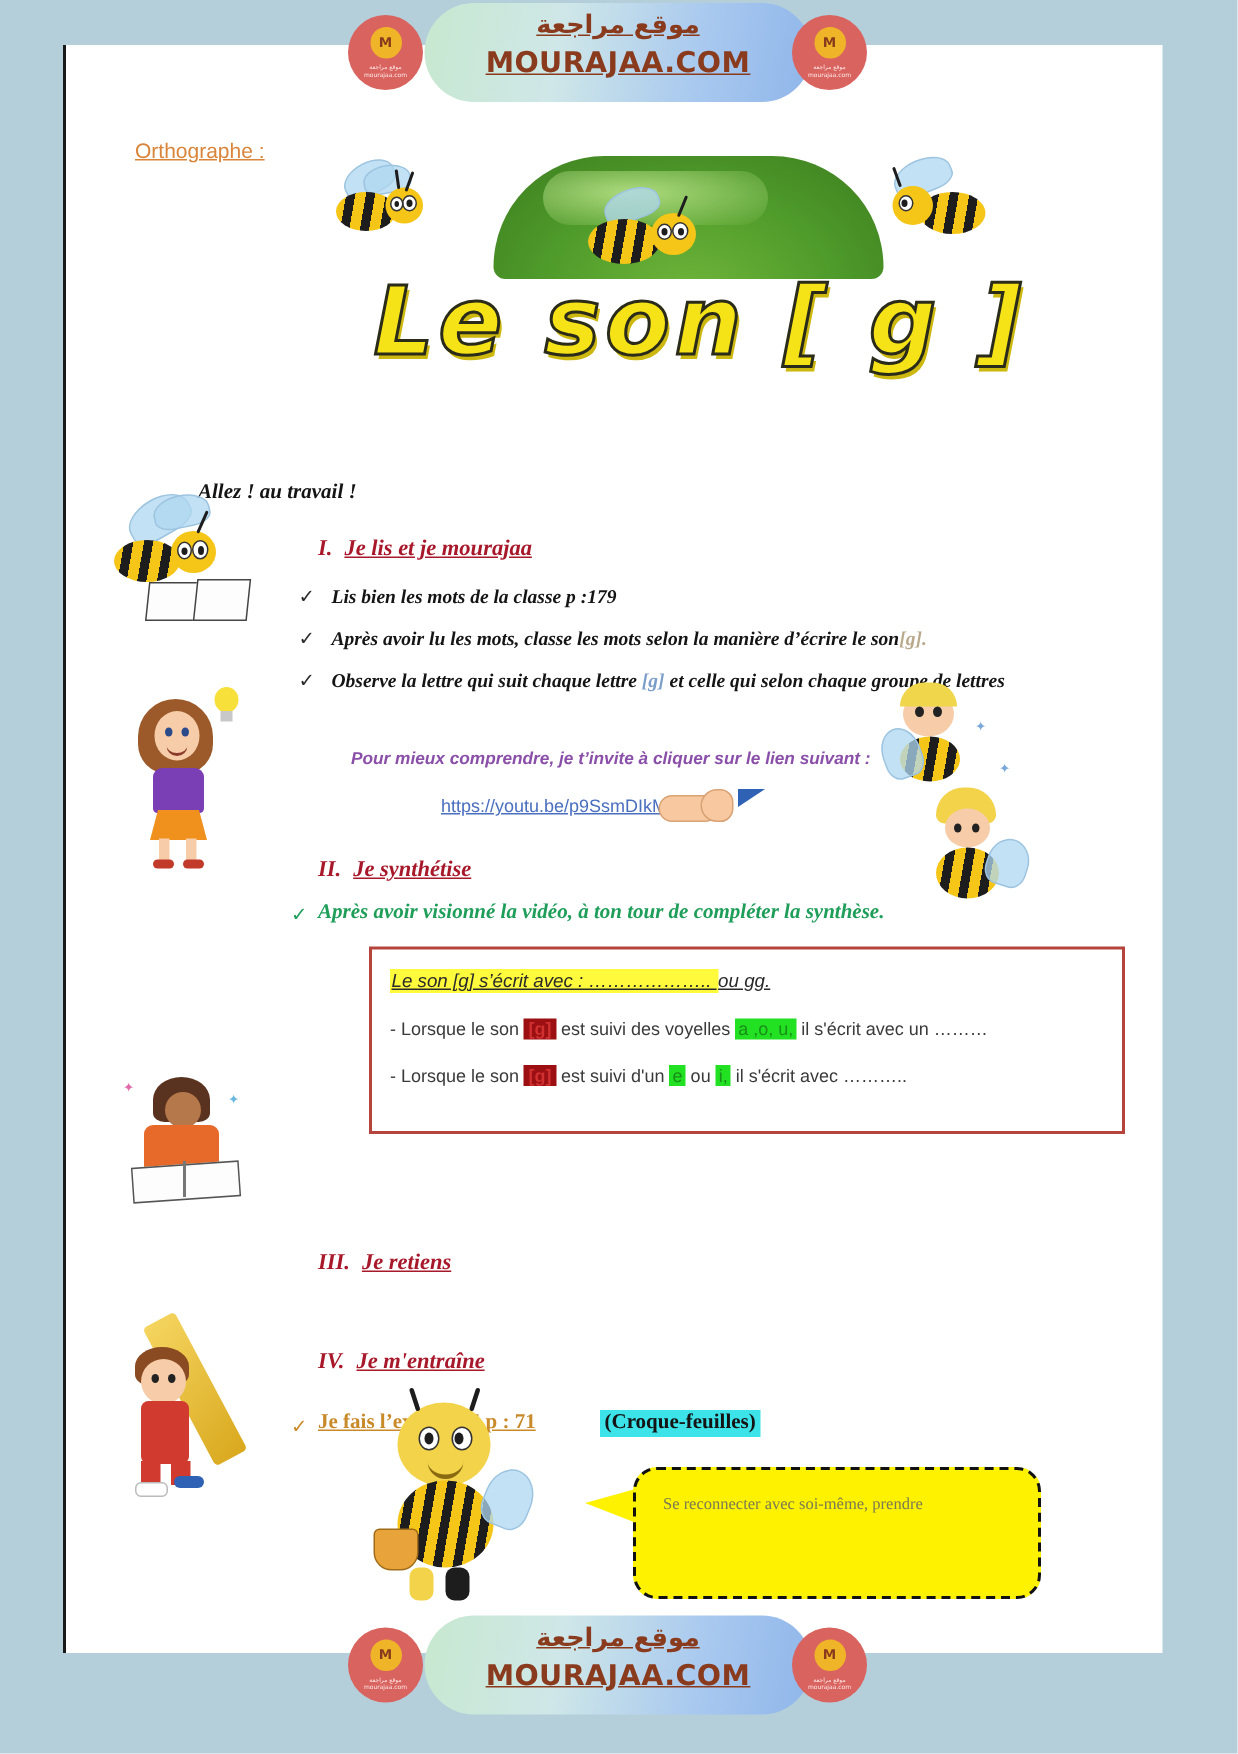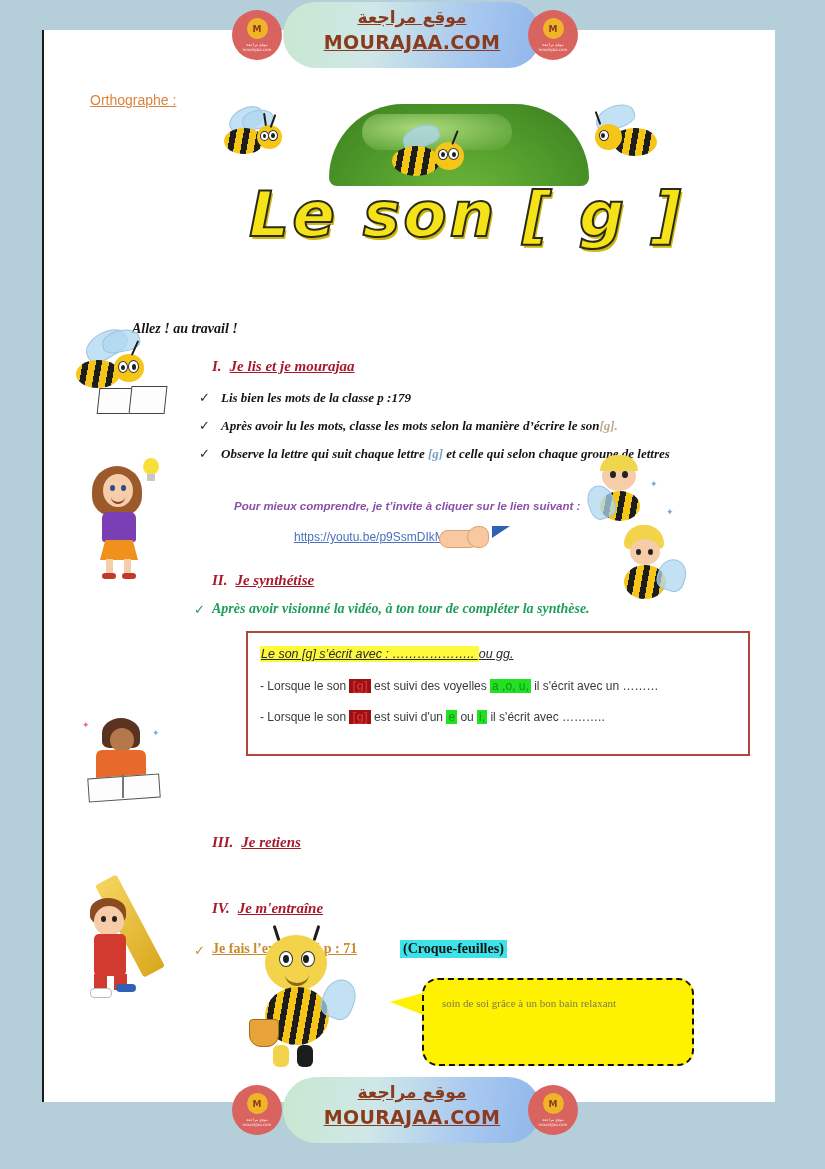--- a/index.html
+++ b/index.html
@@ -439,21 +439,21 @@
     <div class="bee-body bz-abdomen" style="left:26px;top:52px;width:64px;height:58px;"></div>
     <div class="wing" style="left:84px;top:44px;width:30px;height:38px;transform:rotate(22deg);"></div>
     <div class="honeypot" style="left:10px;top:84px;width:28px;height:26px;"></div>
     <div style="position:absolute;left:34px;top:110px;width:16px;height:22px;background:#f3d349;border-radius:6px;"></div>
     <div style="position:absolute;left:58px;top:110px;width:16px;height:22px;background:#1d1d1d;border-radius:6px;"></div>
   </div>
 
   <div class="bubble-tail"></div>
   <div class="bubble">
     <div class="bubble-txt">
-      <div>soin de soi grâce à un bon bain relaxant</div>
+      <div>Se reconnecter avec soi-même, prendre</div>
     </div>
   </div>
 
 </div>
 
 <div class="banner top">
   <div class="banner-pill"></div>
   <div class="banner-text">
     <div class="banner-ar">موقع مراجعة</div>
     <div class="banner-en">MOURAJAA.COM</div>

